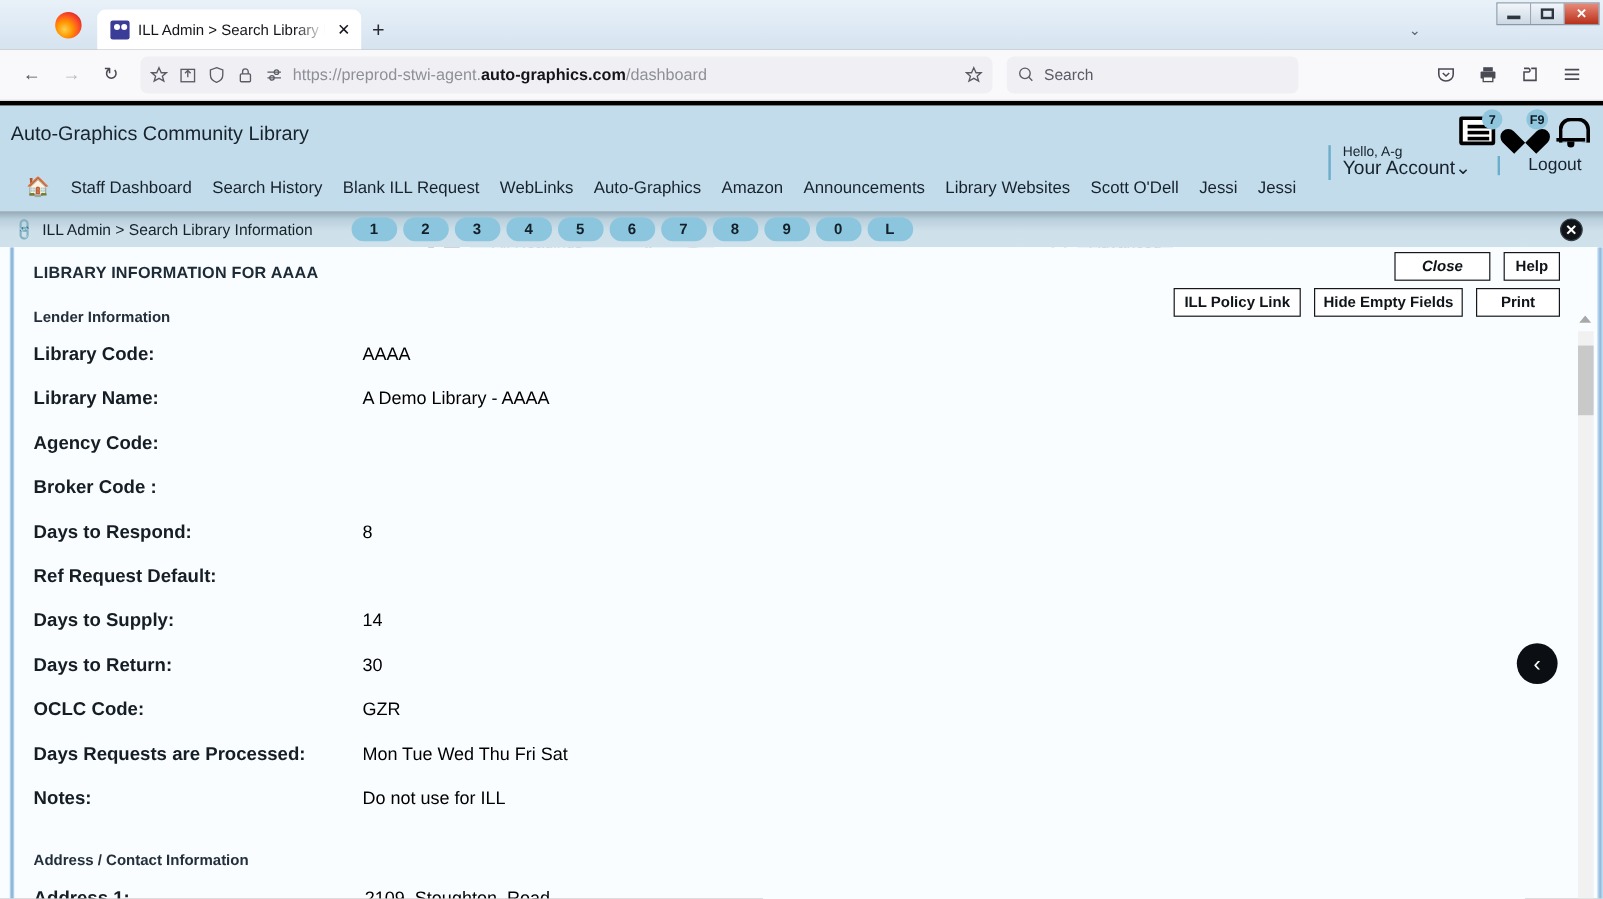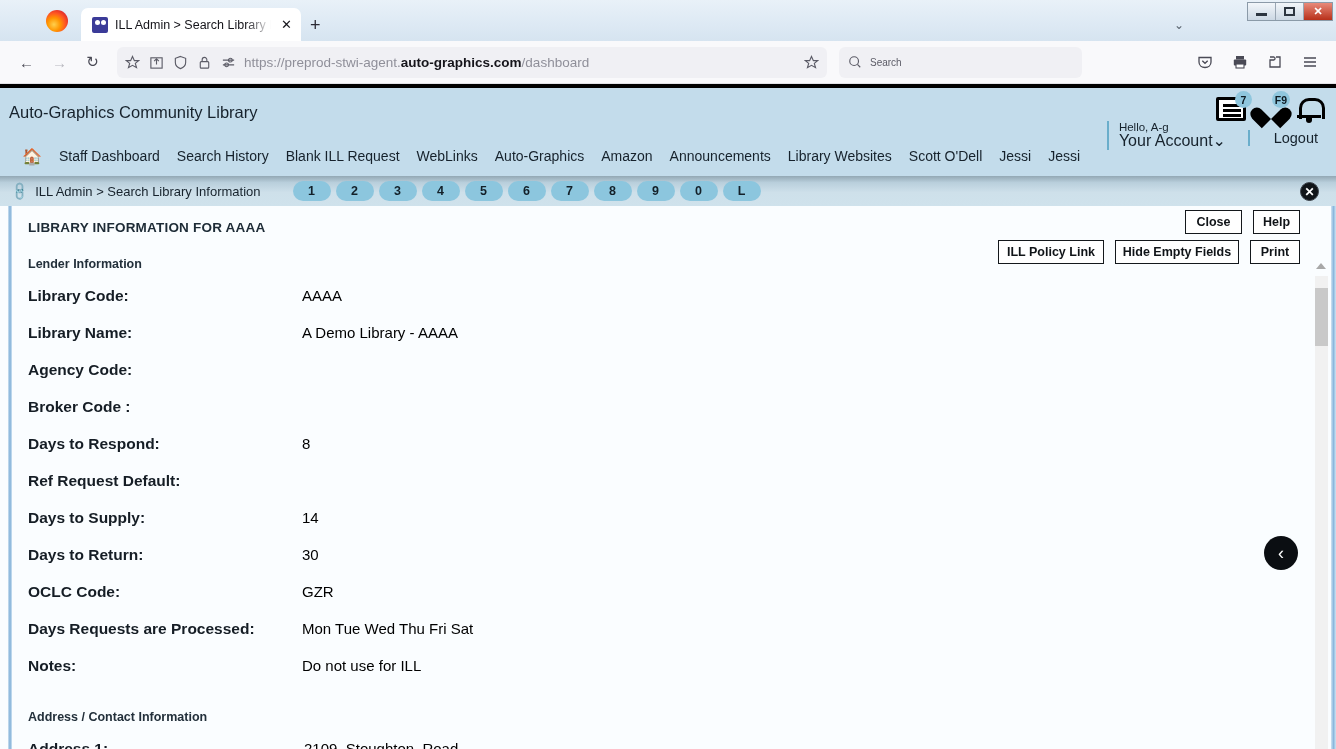--- a/index.html
+++ b/index.html
@@ -125,21 +125,21 @@
   .url-text {
     flex: 1; font-size: 13.5px; color: #8f8f99; white-space: nowrap; overflow: hidden;
   }
   .url-text b { color: #15141a; font-weight: 600; }
   .url-star { color: #5b5b66; font-size: 14px; }
   .searchbar {
     flex: 0 0 auto; width: 243px; height: 31px; margin-left: 10px;
     background: #f0f0f4; border-radius: 6px;
     display: flex; align-items: center; padding: 0 9px; gap: 8px;
   }
-  .searchbar .ph { font-size: 10px; color: #5b5b66; text-align: center; }
+  .searchbar .ph { font-size: 13px; color: #5b5b66; text-align: center; }
   .nav-right { display: flex; align-items: center; gap: 4px; margin-left: auto; }
 
   
   #app {
     position: absolute; left: 0; right: 0; top: 88px; bottom: 0;
     background: #fff; overflow: hidden;
   }
 
   .app-header {
     background: #c3dceb; height: 88px; position: relative;
@@ -290,25 +290,25 @@
     letter-spacing: .2px; padding: 14px 0 0 14px;
   }
   .btn-area { position: absolute; right: 6px; top: 4px; }
   .btn-row { display: flex; justify-content: flex-end; gap: 11px; margin-bottom: 6px; }
   .btn {
     border: 1px solid #14181c; background: #fff;
     font-size: 12.5px; color: #101418; font-weight: 600;
     padding: 4px 0; text-align: center; cursor: pointer;
     font-family: "Liberation Sans", sans-serif;
   }
-  .btn.close-b { width: 57px; }
+  .btn.close-b { width: 80px; font-style: italic; }
   .btn.help-b  { width: 47px; }
   .btn.policy-b{ width: 106px; }
   .btn.hide-b  { width: 124px; }
-  .btn.print-b { width: 50px; }
+  .btn.print-b { width: 70px; }
 
   .section-label {
     font-size: 12.5px; font-weight: bold; color: #23303b;
     padding: 22px 0 6px 14px;
   }
   .field-row { display: flex; align-items: baseline; padding: 2px 0 2px 14px; }
   .field-label {
     font-size: 15.5px; font-weight: bold; color: #151d25;
     width: 274px; flex: 0 0 274px; line-height: 33px;
   }

